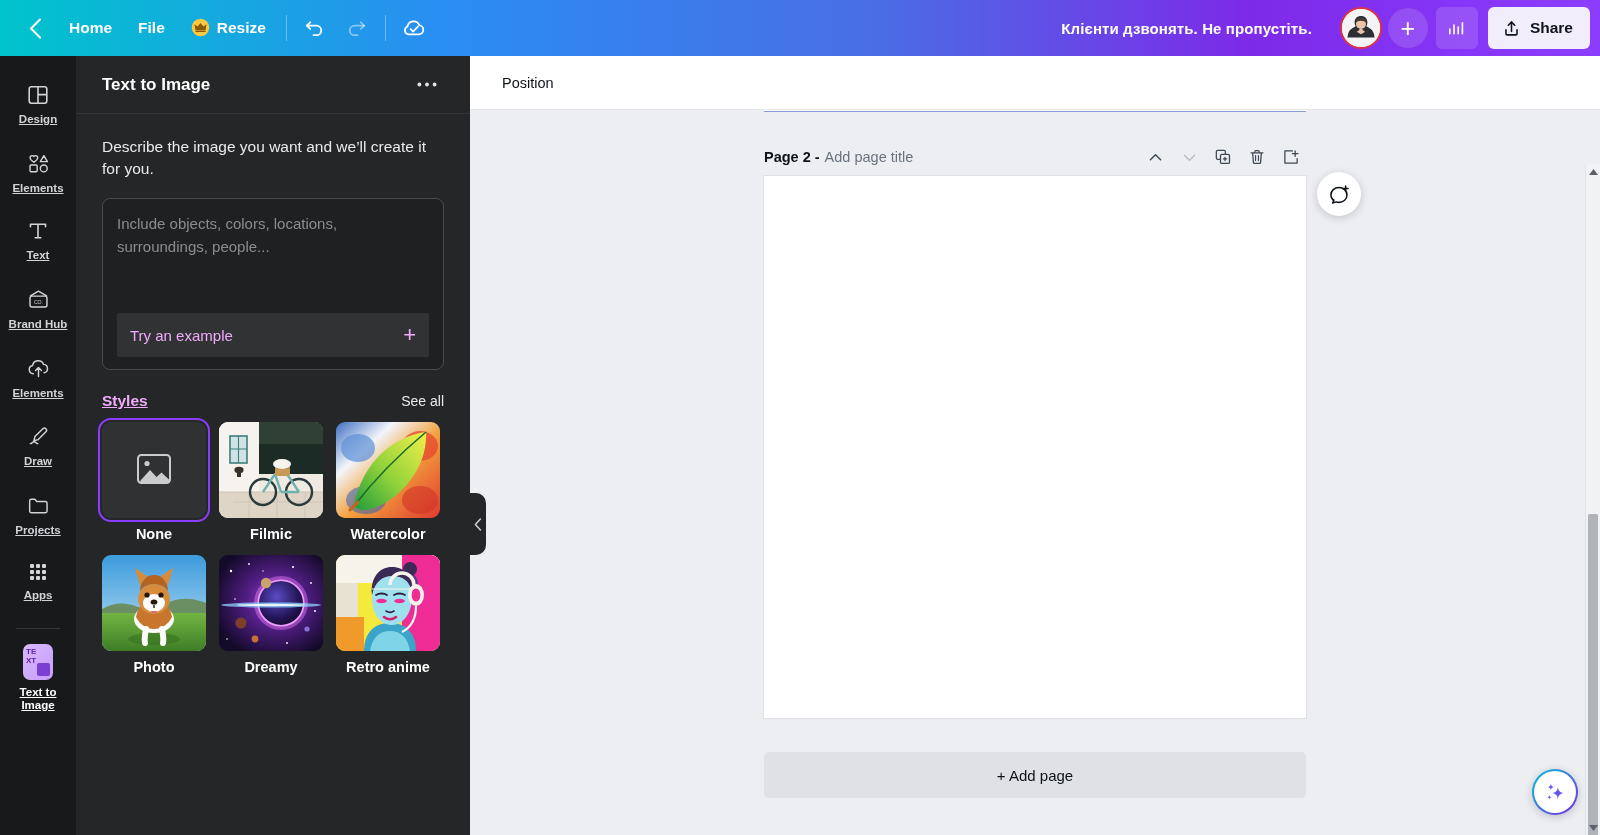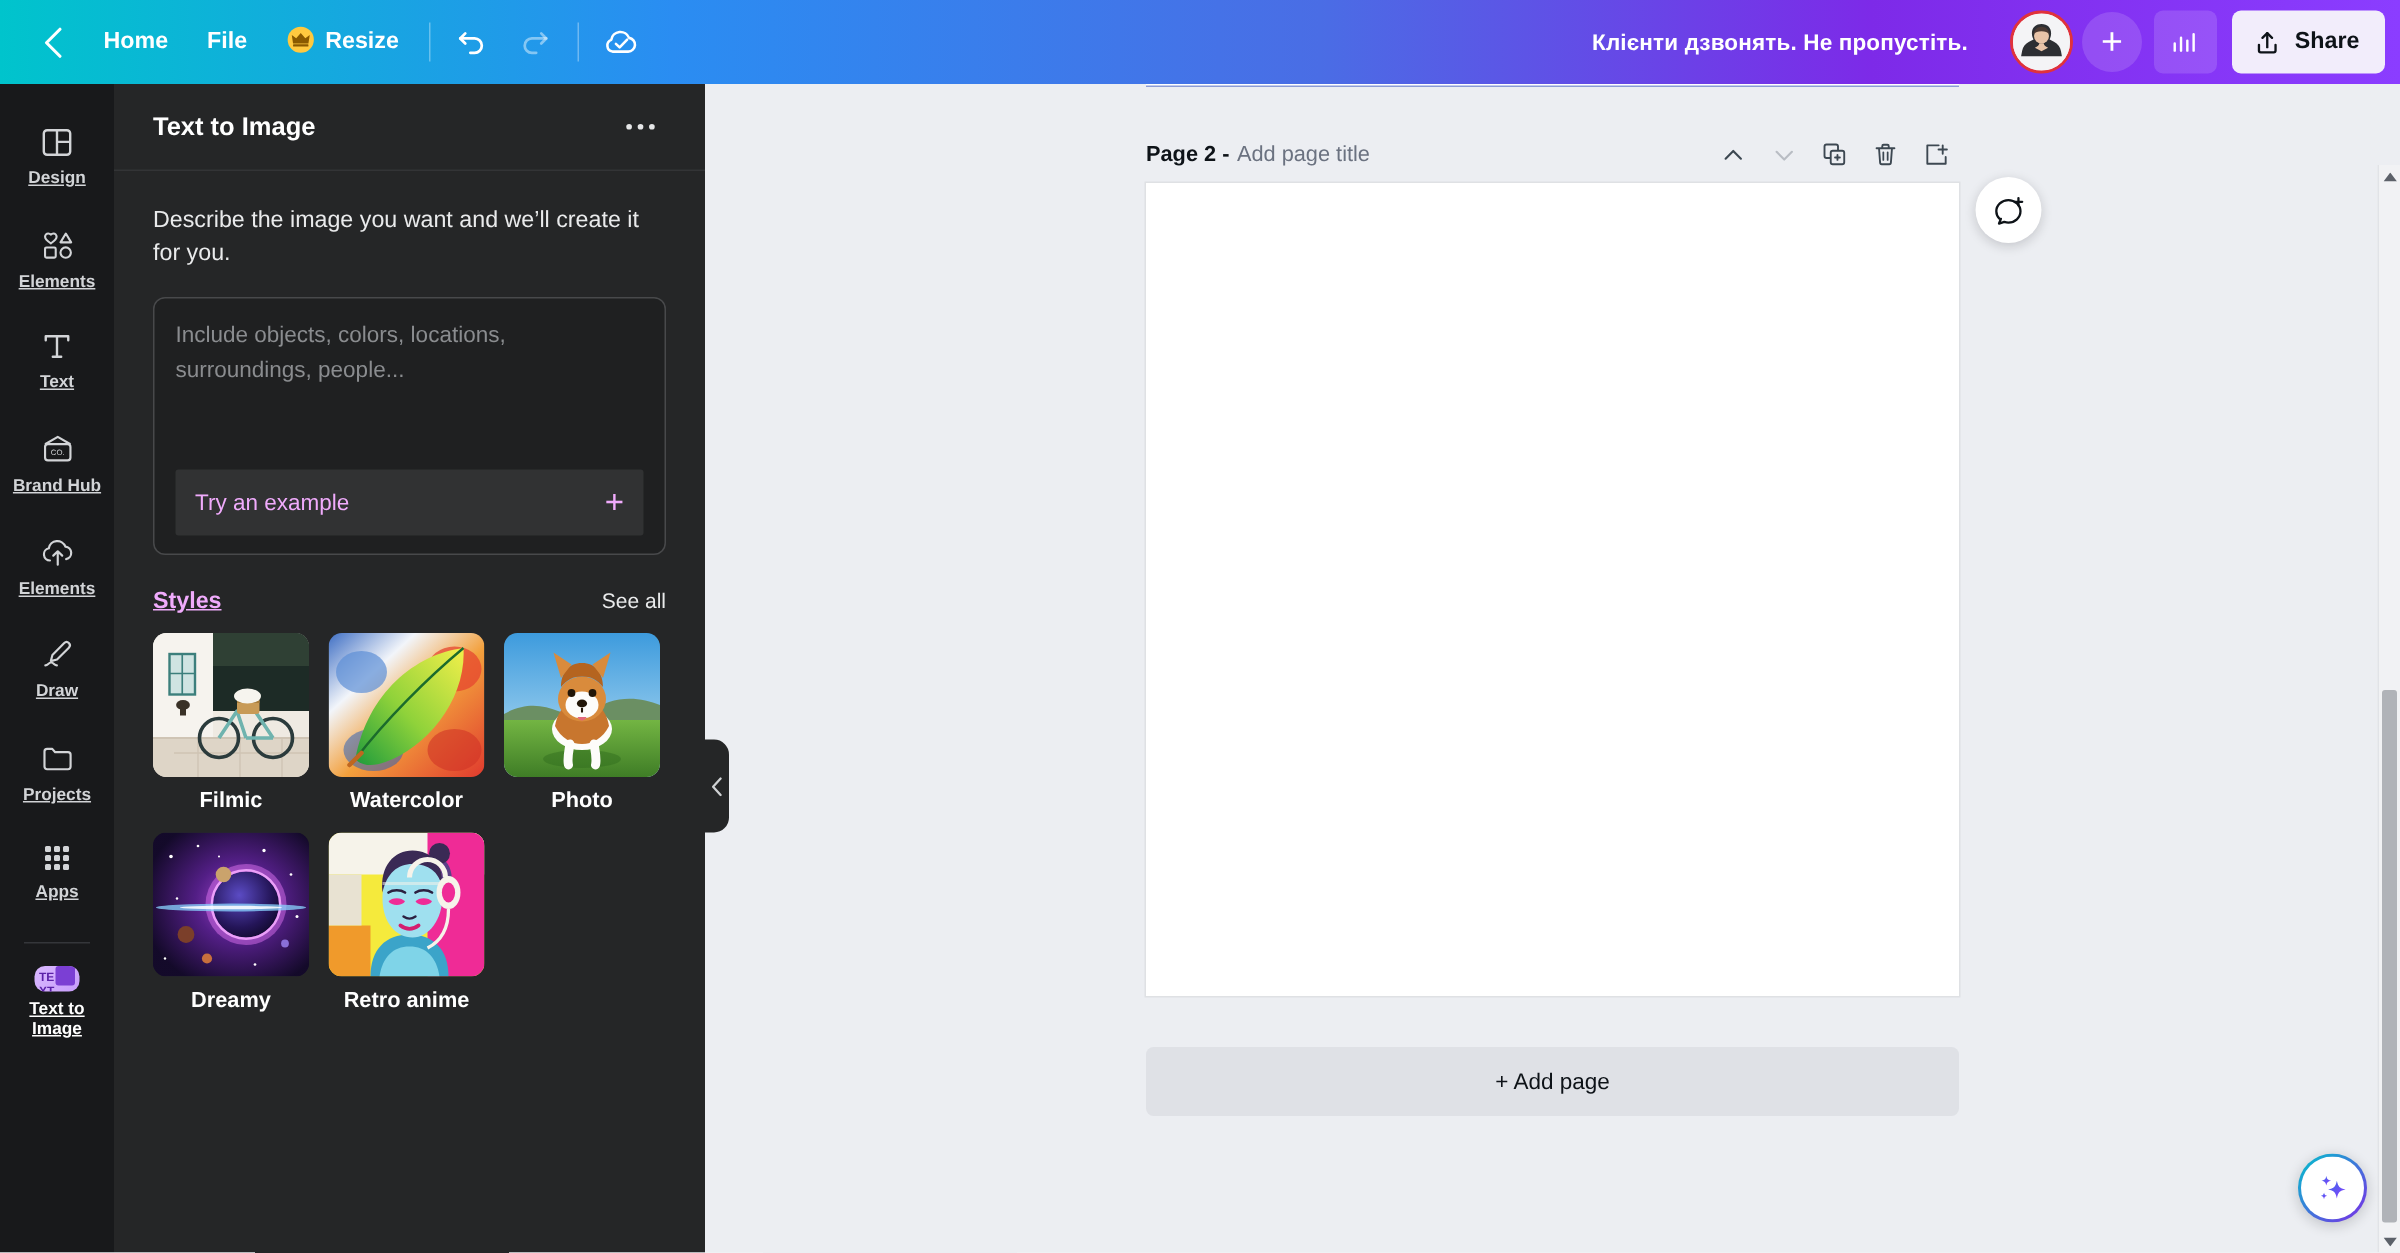--- a/index.html
+++ b/index.html
@@ -71,21 +71,21 @@
   }
   .rail-item {
     width: 72px; padding: 9px 0 7px; margin-bottom: 9px;
     display: flex; flex-direction: column; align-items: center; gap: 6px;
     border-radius: 8px; cursor: pointer; color: #d2d4d7;
   }
   .rail-item .lbl { font-size: 11.5px; font-weight: 700; line-height: 1.1; text-align: center; text-decoration: underline; }
   .rail-divider { width: 44px; height: 1px; background: #34363a; margin: 10px 0 6px; }
   .rail-item.active { color: #fff; }
   .tti-icon {
-    width: 30px; height: 17px; border-radius: 7px;
+    width: 30px; height: 36px; border-radius: 7px;
     background: linear-gradient(135deg, #d9b8ff 0%, #c79dfb 100%);
     display: flex; align-items: center; justify-content: center;
     position: relative; overflow: hidden;
   }
   .tti-icon .t1 { position: absolute; left: 3px; top: 3px; font-size: 8px; font-weight: 700; color: #5b21a8; line-height: 9px; }
   .tti-icon .t2 { position: absolute; left: 3px; top: 12px; font-size: 8px; font-weight: 700; color: #5b21a8; line-height: 9px; }
   .tti-icon .sq { position: absolute; right: 3px; bottom: 4px; width: 13px; height: 13px; background: #7b3fd4; border-radius: 2px; }
   .rail-bottom-stub { width: 72px; height: 26px; background: #18191b; }
 
   
@@ -425,20 +425,31 @@
           </div>
         </div>
 
         <div class="styles-head">
           <span class="styles-title">Styles</span>
           <span class="see-all">See all</span>
         </div>
 
         <div class="style-grid">
 
+          <div class="style-cell selected">
+            <div class="style-thumb">
+              <svg viewBox="0 0 104 96">
+                <rect width="104" height="96" fill="#303132"></rect>
+                <rect x="36" y="33" width="32" height="28" rx="3.4" stroke="#c9cbcd" stroke-width="2" fill="none"></rect>
+                <circle cx="45" cy="41.5" r="2.6" fill="#c9cbcd"></circle>
+                <path d="M38.5 58.5 48 48l6.5 7 5-4.5 8.5 8v2h-29.5Z" fill="#c9cbcd"></path>
+              </svg>
+            </div>
+            <div class="style-label">None</div>
+          </div>
 
           <div class="style-cell">
             <div class="style-thumb">
               <svg viewBox="0 0 104 96">
                 <rect width="104" height="96" fill="#efeae2"></rect>
                 <rect x="40" y="0" width="64" height="52" fill="#1d2b26"></rect>
                 <rect x="40" y="0" width="64" height="22" fill="#2f4034"></rect>
                 <rect x="0" y="0" width="40" height="70" fill="#f6f3ee"></rect>
                 <rect x="0" y="70" width="104" height="26" fill="#ded5c7"></rect>
                 <path d="M0 70h104" stroke="#cfc4b4" stroke-width="1.2"></path>
@@ -599,20 +610,25 @@
     </div>
 
     <div class="collapse-handle">
       <svg width="8" height="13" viewBox="0 0 8 13" fill="none">
         <path d="M6.4 1 1.4 6.5l5 5.5" stroke="#cfd1d3" stroke-width="1.5" stroke-linecap="round" stroke-linejoin="round"></path>
       </svg>
     </div>
 
     <div class="editor">
 
+      <div class="posbar">
+        <div class="pos-btn">
+          <span>Position</span>
+        </div>
+      </div>
 
       <div class="canvas-scroll">
         <div class="canvas-inner">
 
           <div class="prev-page-edge"></div>
 
           <div class="page-head">
             <span class="page-label">Page 2 -</span>
             <span class="page-title-ph">Add page title</span>
 

